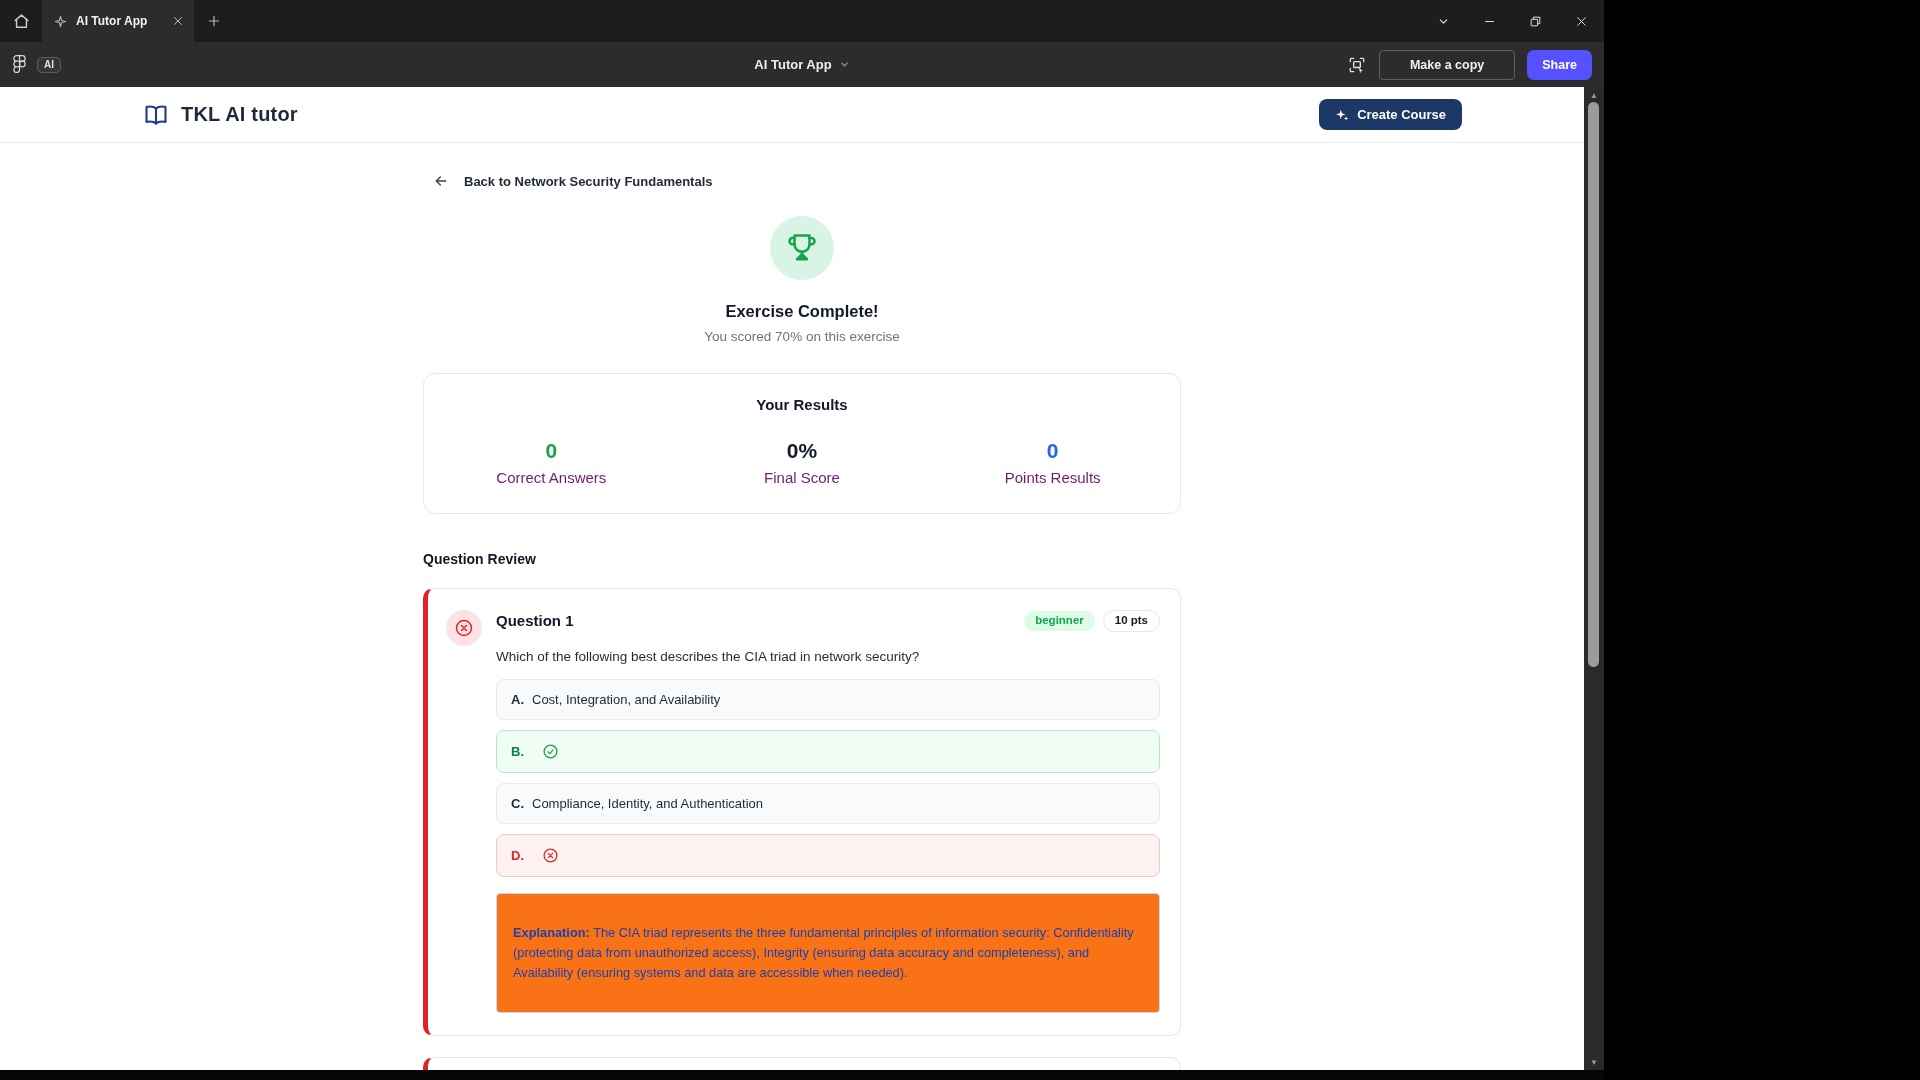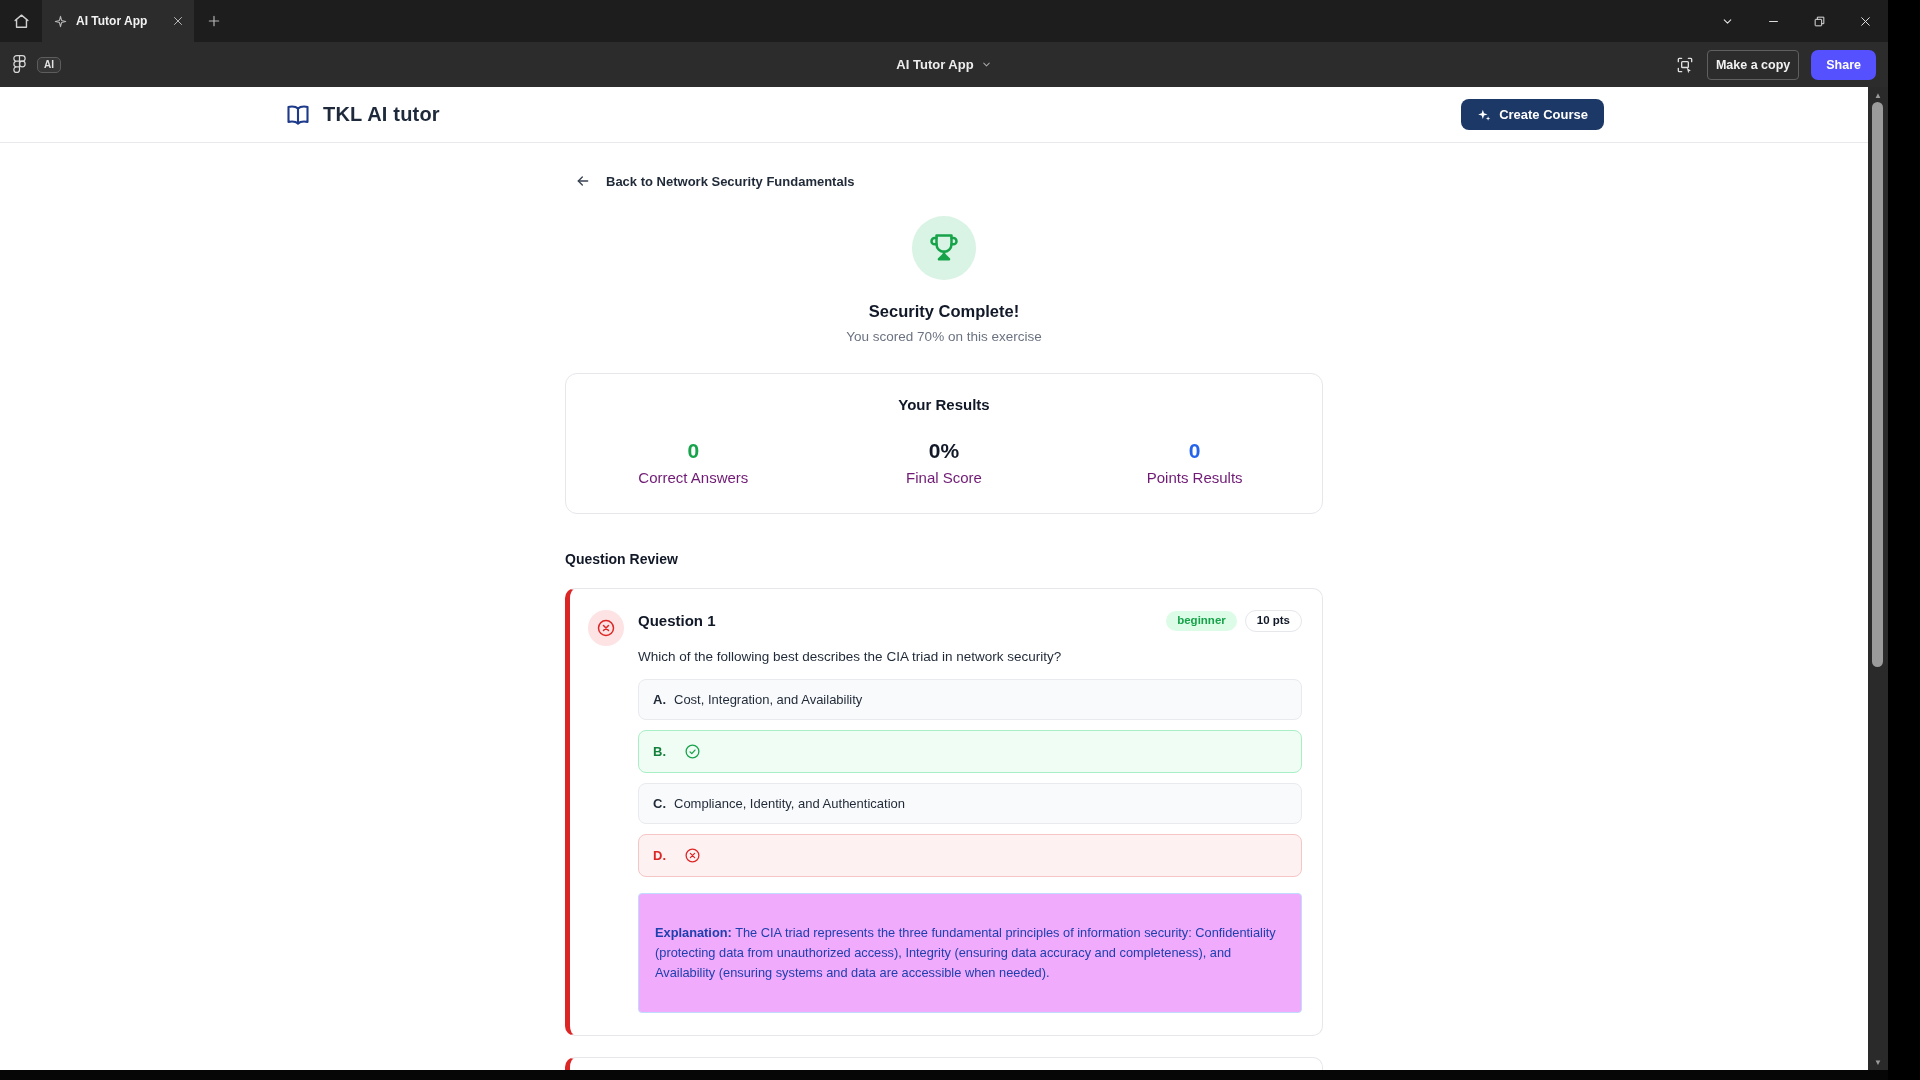--- a/index.html
+++ b/index.html
@@ -1,18 +1,18 @@
 <!DOCTYPE html>
 <html><head>
 <meta charset="utf-8">
 <style>
   * { margin:0; padding:0; box-sizing:border-box; }
   html,body { width:1920px; height:1080px; overflow:hidden; background:#000; }
   body { font-family:"Liberation Sans", sans-serif; }
-  .stage { position:relative; width:1888px; height:1080px; background:#fff; overflow:hidden; }
+  .stage { position:relative; width:1604px; height:1080px; background:#fff; overflow:hidden; }
 
   
   .tabbar { position:absolute; top:0; left:0; right:0; height:42px; background:#1d1d1d; display:flex; align-items:stretch; }
   .home-btn { width:42px; display:flex; align-items:center; justify-content:center; color:#cfcfcf; cursor:pointer; }
   .tab { width:152px; background:#2c2c2c; display:flex; align-items:center; gap:9px; padding:0 10px 0 12px; }
   .tab-label { color:#f2f2f2; font-size:12px; font-weight:700; flex:1; white-space:nowrap; overflow:hidden; }
   .tab-close { color:#b9b9b9; display:flex; align-items:center; }
   .newtab { width:40px; display:flex; align-items:center; justify-content:center; color:#b5b5b5; }
   .tab-spacer { flex:1; }
   .win-controls { display:flex; }
@@ -20,21 +20,21 @@
 
   .toolbar { position:absolute; top:42px; left:0; right:0; height:45px; background:#2c2c2c; display:flex; align-items:center; padding:0 12px; }
   .tb-left { display:flex; align-items:center; gap:10px; }
   .figma-logo { display:flex; align-items:center; color:#d8d8d8; }
   .ai-badge { border:1px solid #5d5d5d; border-radius:5px; color:#e3e3e3; font-size:10px; font-weight:700; padding:2px 6px; line-height:1; background:#363636; }
   .tb-center { position:absolute; left:0; right:0; top:0; height:45px; display:flex; align-items:center; justify-content:center; gap:7px; pointer-events:none; }
   .tb-title { color:#ededed; font-size:13px; font-weight:600; pointer-events:auto; }
   .tb-chevron { color:#a8a8a8; display:flex; pointer-events:auto; }
   .tb-right { margin-left:auto; display:flex; align-items:center; gap:12px; }
   .preview-icon { color:#e0e0e0; display:flex; }
-  .btn-copy { height:30px; padding:0 8px; background:transparent; border:1px solid #606060; border-radius:4px; color:#f2f2f2; font-size:12.5px; font-weight:600; display:flex; align-items:center; cursor:pointer; font-family:inherit; }
+  .btn-copy { height:30px; padding:0 30px; background:transparent; border:1px solid #606060; border-radius:4px; color:#f2f2f2; font-size:12.5px; font-weight:600; display:flex; align-items:center; cursor:pointer; font-family:inherit; }
   .btn-share { height:30px; padding:0 15px; background:#5551ff; border:none; border-radius:7px; color:#fff; font-size:12.5px; font-weight:600; display:flex; align-items:center; cursor:pointer; font-family:inherit; }
 
   
   .canvas { position:absolute; top:87px; left:0; right:0; height:983px; background:#fff; overflow:hidden; }
   .app-header { height:56px; border-bottom:1px solid #e7e9ec; background:#fff; }
   .app-header-inner { width:1320px; height:100%; margin:0 auto; display:flex; align-items:center; justify-content:space-between; }
   .brand { display:flex; gap:11px; }
   .brand-name { font-size:20px; font-weight:700; color:#1e2a3b; letter-spacing:0.2px; }
   .btn-create { height:31px; padding:0 16px; background:#1c3866; border:none; border-radius:8px; color:#fff; font-size:13px; font-weight:600; display:flex; align-items:center; gap:8px; cursor:pointer; font-family:inherit; }
 
@@ -69,21 +69,21 @@
   .badge-pts { background:#fff; border:1px solid #e5e7eb; color:#111827; font-size:11.5px; font-weight:600; padding:4px 11px; border-radius:999px; line-height:1; }
   .q-text { margin-top:17px; font-size:13.5px; color:#1f2937; }
   .q-options { margin-top:15px; }
   .opt { display:flex; align-items:center; padding:12px 14px; border-radius:8px; font-size:13px; margin-bottom:10px; }
   .opt-letter { font-weight:700; margin-right:8px; }
   .opt-text { flex:1; }
   .opt-state-icon { display:flex; margin-left:10px; }
   .opt.normal { background:#f9fafb; border:1px solid #e9eaee; color:#1f2937; }
   .opt.correct { background:#f0fdf4; border:1px solid #a9efc5; color:#15803d; }
   .opt.wrong { background:#fdf1f1; border:1px solid #f6c5c5; color:#dc2626; }
-  .explain { margin-top:16px; background:#f0abfc; border:1px solid #bfdbfe; border-radius:4px; padding:29px 16px; font-size:12.8px; color:#1e40af; line-height:1.58; }
+  .explain { margin-top:16px; background:#f97316; border:1px solid #bfdbfe; border-radius:4px; padding:29px 16px; font-size:12.8px; color:#1e40af; line-height:1.58; }
   .explain b { font-weight:700; }
 
   
   .bottombar { position:absolute; left:0; right:0; bottom:0; height:10px; background:#060606; }
   .scrollbar { position:absolute; right:0; top:87px; bottom:10px; width:20px; background:#2a2a2a; }
   .sb-arrow { position:absolute; left:0; width:100%; height:16px; display:flex; align-items:center; justify-content:center; color:#9a9a9a; font-size:8px; }
   .sb-arrow.up { top:0; }
   .sb-arrow.down { bottom:0; }
   .sb-thumb { position:absolute; left:4px; width:11px; top:15px; height:565px; background:#9b9b9b; border-radius:6px; }
 </style>
@@ -208,21 +208,21 @@
       <div class="hero">
         <div class="trophy-wrap">
           <svg width="30" height="30" viewBox="0 0 24 24" fill="none" stroke="#16a34a" stroke-width="2" stroke-linecap="round" stroke-linejoin="round">
               <path d="M6 9H4.5a2.5 2.5 0 0 1 0-5H6"></path>
               <path d="M18 9h1.5a2.5 2.5 0 0 0 0-5H18"></path>
               <path d="M6 2h12v7a6 6 0 0 1-12 0z"></path>
               <path d="M12 15v2"></path>
               <path d="m12 17-4 4h8z" fill="#16a34a"></path>
             </svg>
         </div>
-        <div class="hero-title">Security Complete!</div>
+        <div class="hero-title">Exercise Complete!</div>
         <div class="hero-sub">You scored 70% on this exercise</div>
       </div>
 
       <div class="results-card">
         <div class="results-title">Your Results</div>
         <div class="stats-row">
           <div class="stat">
             <div class="stat-value green">0</div>
             <div class="stat-label">Correct Answers</div>
           </div>

